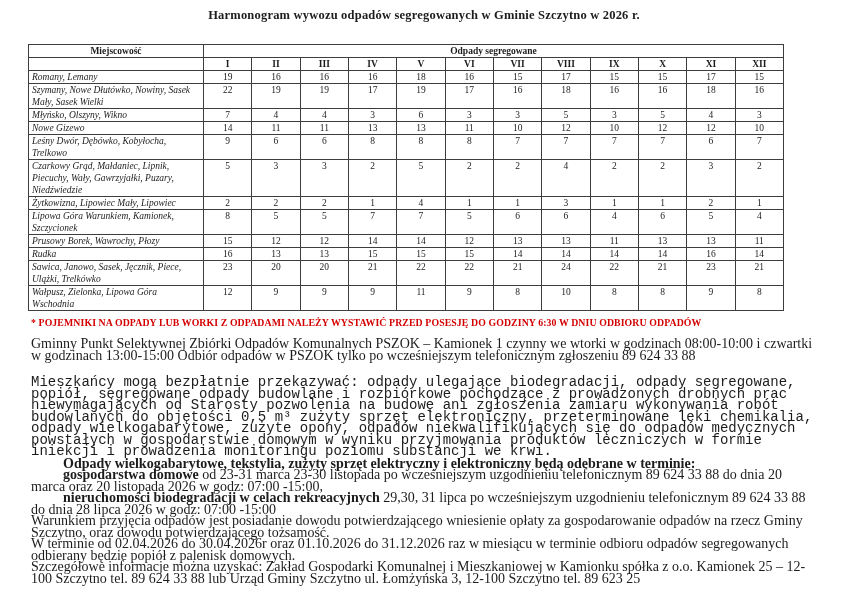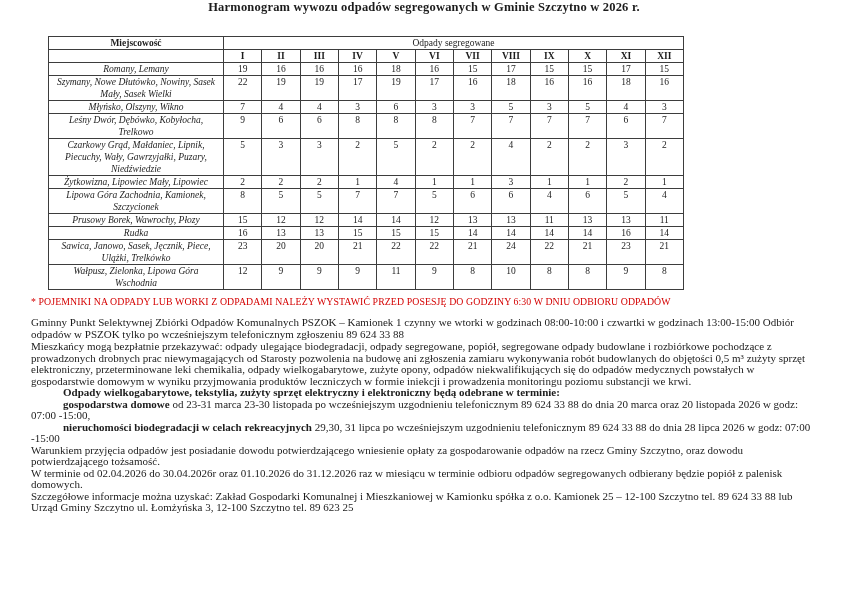--- a/index.html
+++ b/index.html
@@ -10,66 +10,66 @@
     overflow: hidden;
     font-family: "Liberation Serif", serif;
     color: #1c1c1c;
   }
   .page {
     width: 848px;
     height: 600px;
     position: relative;
   }
   .title {
-    margin: 0;
+    margin: 8px;
     text-align: center;
     font-size: 12.5px;
     font-weight: bold;
     letter-spacing: 0.2px;
   }
   table.schedule {
     border-collapse: collapse;
-    margin: 21px auto 0 48px;
-    width: 636px;
+    margin: 21px auto 0 28px;
+    width: 756px;
     table-layout: fixed;
   }
   table.schedule th, table.schedule td {
     border: 1px solid #3d3d3d;
     font-size: 9.5px;
     line-height: 12px;
     padding: 0px 3px;
     vertical-align: top;
   }
   th.loc-h {
     width: 168px;
     text-align: center;
     font-weight: bold;
   }
-  th.group-h { text-align: center; font-weight: normal; }
+  th.group-h { text-align: center; font-weight: bold; }
   th.month-th { text-align: center; font-weight: bold; }
   td.loc {
-    text-align: center;
+    text-align: left;
     font-style: italic;
     padding-left: 5px;
   }
   td.day { text-align: center; }
   .warning {
     margin: 6px 0 0 31px;
     font-size: 9.8px;
-    font-weight: normal;
+    font-weight: bold;
     color: var(--warn, #d40000);
     letter-spacing: 0.1px;
   }
   .notes {
     margin: 10px 31px 0 31px;
-    font-size: 11px;
+    font-size: 14px;
     line-height: 11.5px;
   }
   .notes .note { margin: 0; }
-  .notes .note:nth-child(2) { margin-top: 1px; }
+  .notes .note:nth-child(2) { margin-top: 16px; font-family: Liberation Mono, monospace; }
   .notes .b { font-weight: bold; margin-left: 32px; }
 </style>
 </head>
 <body>
 
 <div class="page">
 
   <h1 class="title">Harmonogram wywozu odpadów segregowanych w Gminie Szczytno w 2026 r.</h1>
 
   <table class="schedule">
@@ -134,20 +134,35 @@
           <td class="day">6</td>
           <td class="day">3</td>
           <td class="day">3</td>
           <td class="day">5</td>
           <td class="day">3</td>
           <td class="day">5</td>
           <td class="day">4</td>
           <td class="day">3</td>
         </tr>
         <tr>
+          <td class="loc">Nowe Gizewo</td>
+          <td class="day">14</td>
+          <td class="day">11</td>
+          <td class="day">11</td>
+          <td class="day">13</td>
+          <td class="day">13</td>
+          <td class="day">11</td>
+          <td class="day">10</td>
+          <td class="day">12</td>
+          <td class="day">10</td>
+          <td class="day">12</td>
+          <td class="day">12</td>
+          <td class="day">10</td>
+        </tr>
+        <tr>
           <td class="loc">Leśny Dwór, Dębówko, Kobyłocha, Trelkowo</td>
           <td class="day">9</td>
           <td class="day">6</td>
           <td class="day">6</td>
           <td class="day">8</td>
           <td class="day">8</td>
           <td class="day">8</td>
           <td class="day">7</td>
           <td class="day">7</td>
           <td class="day">7</td>
@@ -179,21 +194,21 @@
           <td class="day">4</td>
           <td class="day">1</td>
           <td class="day">1</td>
           <td class="day">3</td>
           <td class="day">1</td>
           <td class="day">1</td>
           <td class="day">2</td>
           <td class="day">1</td>
         </tr>
         <tr>
-          <td class="loc">Lipowa Góra Zachodnia, Kamionek, Szczycionek</td>
+          <td class="loc">Lipowa Góra Warunkiem, Kamionek, Szczycionek</td>
           <td class="day">8</td>
           <td class="day">5</td>
           <td class="day">5</td>
           <td class="day">7</td>
           <td class="day">7</td>
           <td class="day">5</td>
           <td class="day">6</td>
           <td class="day">6</td>
           <td class="day">4</td>
           <td class="day">6</td>

